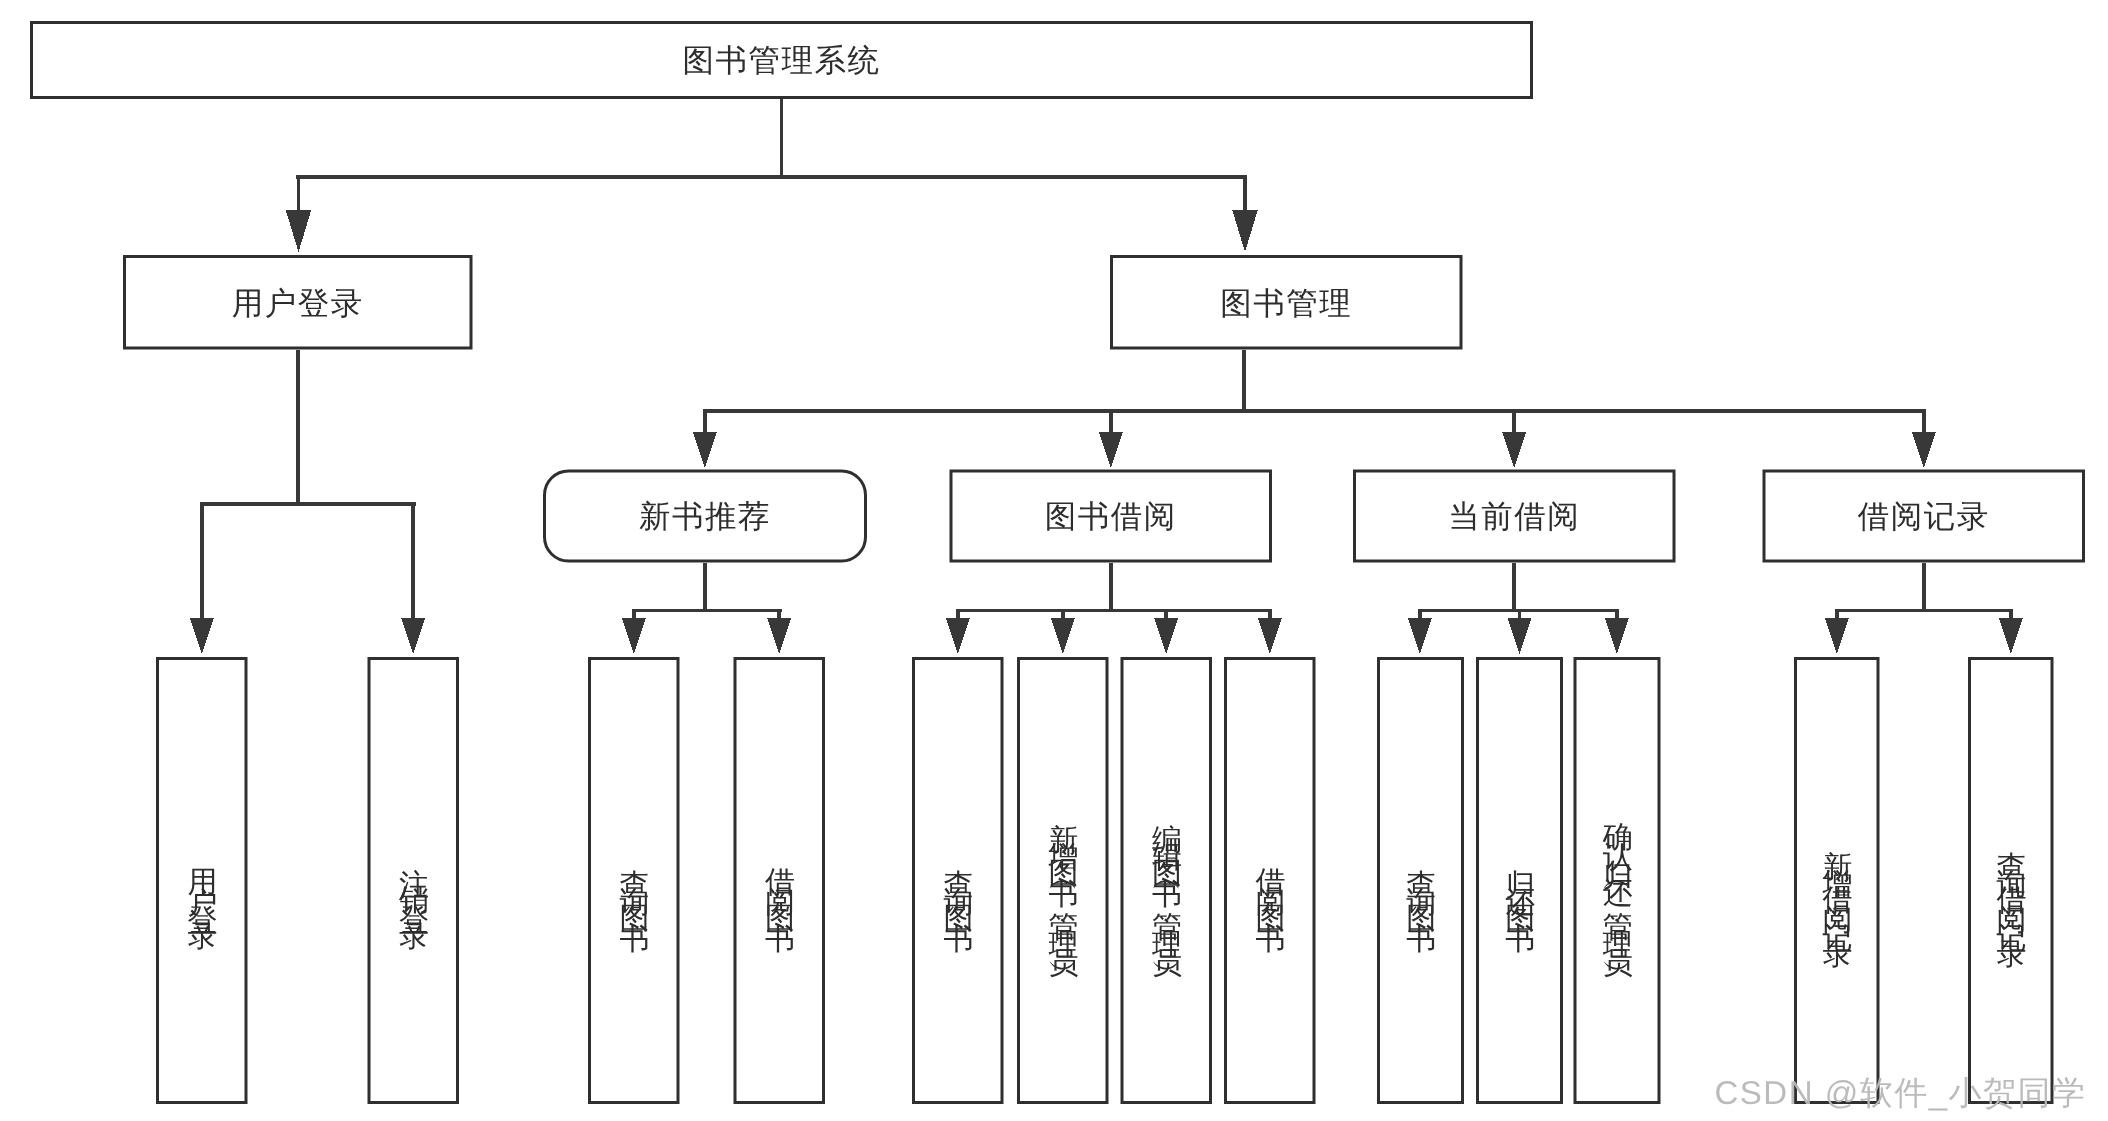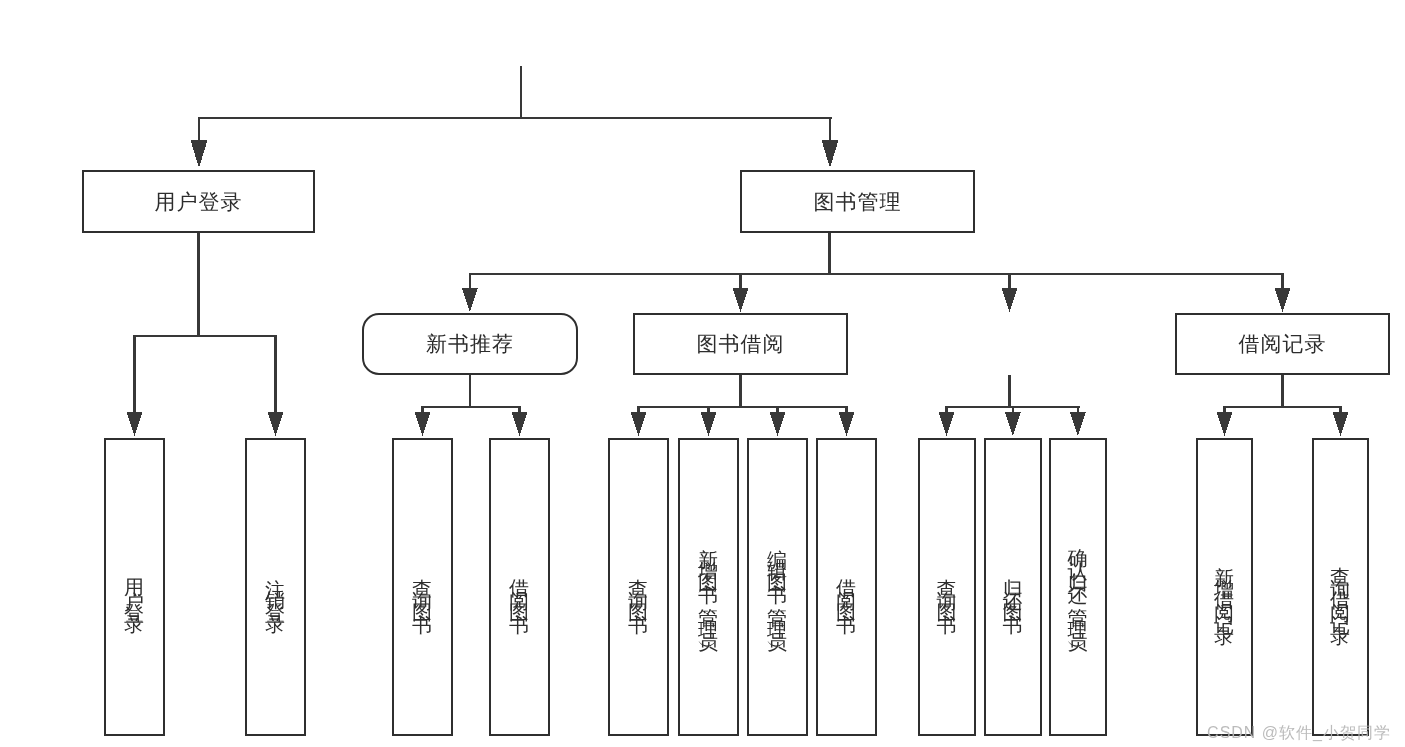--- a/index.html
+++ b/index.html
@@ -50,21 +50,21 @@
   .node.v {
     writing-mode: vertical-rl;
     font-size: 20px;
     letter-spacing: 12px;
     line-height: 1;
   }
   .watermark {
     position: absolute;
     right: 14px;
     bottom: 3px;
-    font-size: 16px;
+    font-size: 22px;
     letter-spacing: 1px;
     color: var(--watermark);
     z-index: 5;
     opacity: 0.95;
     white-space: nowrap;
   }
 </style>
 </head>
 <body>
 
@@ -125,26 +125,28 @@
     <polygon points="1070,412 1086,412 1078,436"></polygon>
 
     <path d="M1282.5 375 V407"></path>
     <path d="M1223 407 H1342"></path>
     <path d="M1224.5 407 V414"></path>
     <path d="M1340.5 407 V414"></path>
     <polygon points="1216.5,412 1232.5,412 1224.5,436"></polygon>
     <polygon points="1332.5,412 1348.5,412 1340.5,436"></polygon>
   </svg>
 
+  <div class="node" style="left:20px; top:14px; width:1002px; height:52px;">图书管理系统</div>
 
   <div class="node" style="left:82px; top:170px; width:233px; height:63px;">用户登录</div>
   <div class="node" style="left:712px; top:170px; width:235px; height:63px;margin-left:28px;">图书管理</div>
 
   <div class="node" style="left:362px; top:313px; width:216px; height:62px;border-radius:17px;">新书推荐</div>
   <div class="node" style="left:633px; top:313px; width:215px; height:62px;">图书借阅</div>
+  <div class="node" style="left:902px; top:313px; width:215px; height:62px;">当前借阅</div>
   <div class="node" style="left:1175px; top:313px; width:215px; height:62px;">借阅记录</div>
 
   <div class="node v" style="left:104px; top:438px; width:61px; height:298px;">用户登录</div>
   <div class="node v" style="left:245px; top:438px; width:61px; height:298px;">注销登录</div>
 
   <div class="node v" style="left:392px; top:438px; width:61px; height:298px;">查询图书</div>
   <div class="node v" style="left:489px; top:438px; width:61px; height:298px;">借阅图书</div>
 
   <div class="node v" style="left:608px; top:438px; width:61px; height:298px;">查询图书</div>
   <div class="node v" style="left:678px; top:438px; width:61px; height:298px;">新增图书（管理员）</div>

